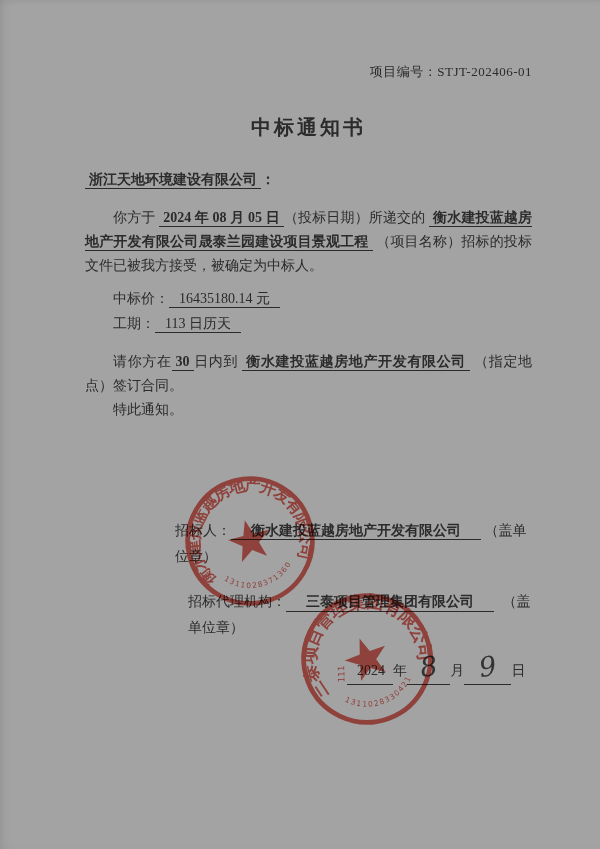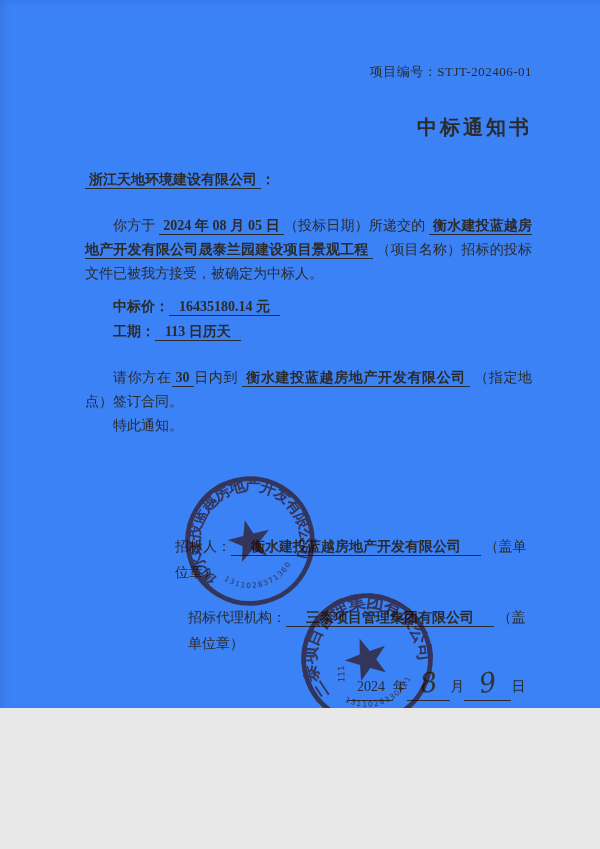--- a/index.html
+++ b/index.html
@@ -2,80 +2,80 @@
 <html><head>
 <meta charset="utf-8">
 <style>
   * { margin: 0; padding: 0; box-sizing: border-box; }
   html, body { background: #e8e8e8; }
   body { font-family: "Liberation Serif", "DejaVu Serif", serif; }
 
   .page {
     position: relative;
     width: 600px;
-    height: 708px;
+    height: 849px;
     margin: 0 auto;
-    background: #3b82f6;
+    background: #a3a3a3;
     color: #2b2b2b;
     overflow: hidden;
     box-shadow: inset 8px 0 14px -10px rgba(0,0,0,.18), inset 0 6px 10px -8px rgba(0,0,0,.10);
     padding: 60px 68px 0 85px;
     font-size: 14px;
     line-height: 24px;
   }
 
   .project-no {
     text-align: right;
     font-size: 13px;
     letter-spacing: .5px;
   }
 
   .doc-title {
     margin-top: 28px;
-    text-align: right;
+    text-align: center;
     font-size: 20px;
     font-weight: bold;
     letter-spacing: 3px;
     line-height: 30px;
   }
 
   .addressee {
     margin-top: 26px;
     font-weight: bold;
   }
 
   .u {
     border-bottom: 1.2px solid #2b2b2b;
     padding: 0 4px 1px 4px;
   }
   .u-bold { font-weight: bold; }
 
   .para {
-    margin-top: 22px;
+    margin-top: 14px;
     text-indent: 2em;
     text-align: justify;
   }
 
   .fields { margin-top: 8px; }
   .field-row {
     margin-left: 2em;
     line-height: 25px;
-    font-weight: bold;
+    font-weight: normal;
   }
   .field-row .u { padding: 0 10px 1px 10px; }
 
   .para-contract { }
 
   .notice { text-indent: 2em; }
 
   .sign-block { margin-top: 96px; }
   .sign-line { line-height: 26px; }
   .sign-line .u { padding: 0 20px 1px 20px; font-weight: bold; }
   .sign-bidder { margin-left: 90px; }
-  .sign-agency { margin-left: 103px; margin-top: 19px; }
+  .sign-agency { margin-left: 103px; margin-top: 19px; font-family: Liberation Mono, monospace; }
 
   .date-line { margin-left: 262px; margin-top: 15px; line-height: 26px; }
   .date-line .useg { border-bottom: 1.2px solid #2b2b2b; display: inline-block; }
   .date-line .yseg { padding: 0 8px 0 10px; }
   .date-line .mseg { padding: 0 13px; }
   .date-line .dseg { padding: 0 15px; }
   .hand {
     display: inline-block;
     font-family: "DejaVu Serif", serif;
     font-style: italic;

